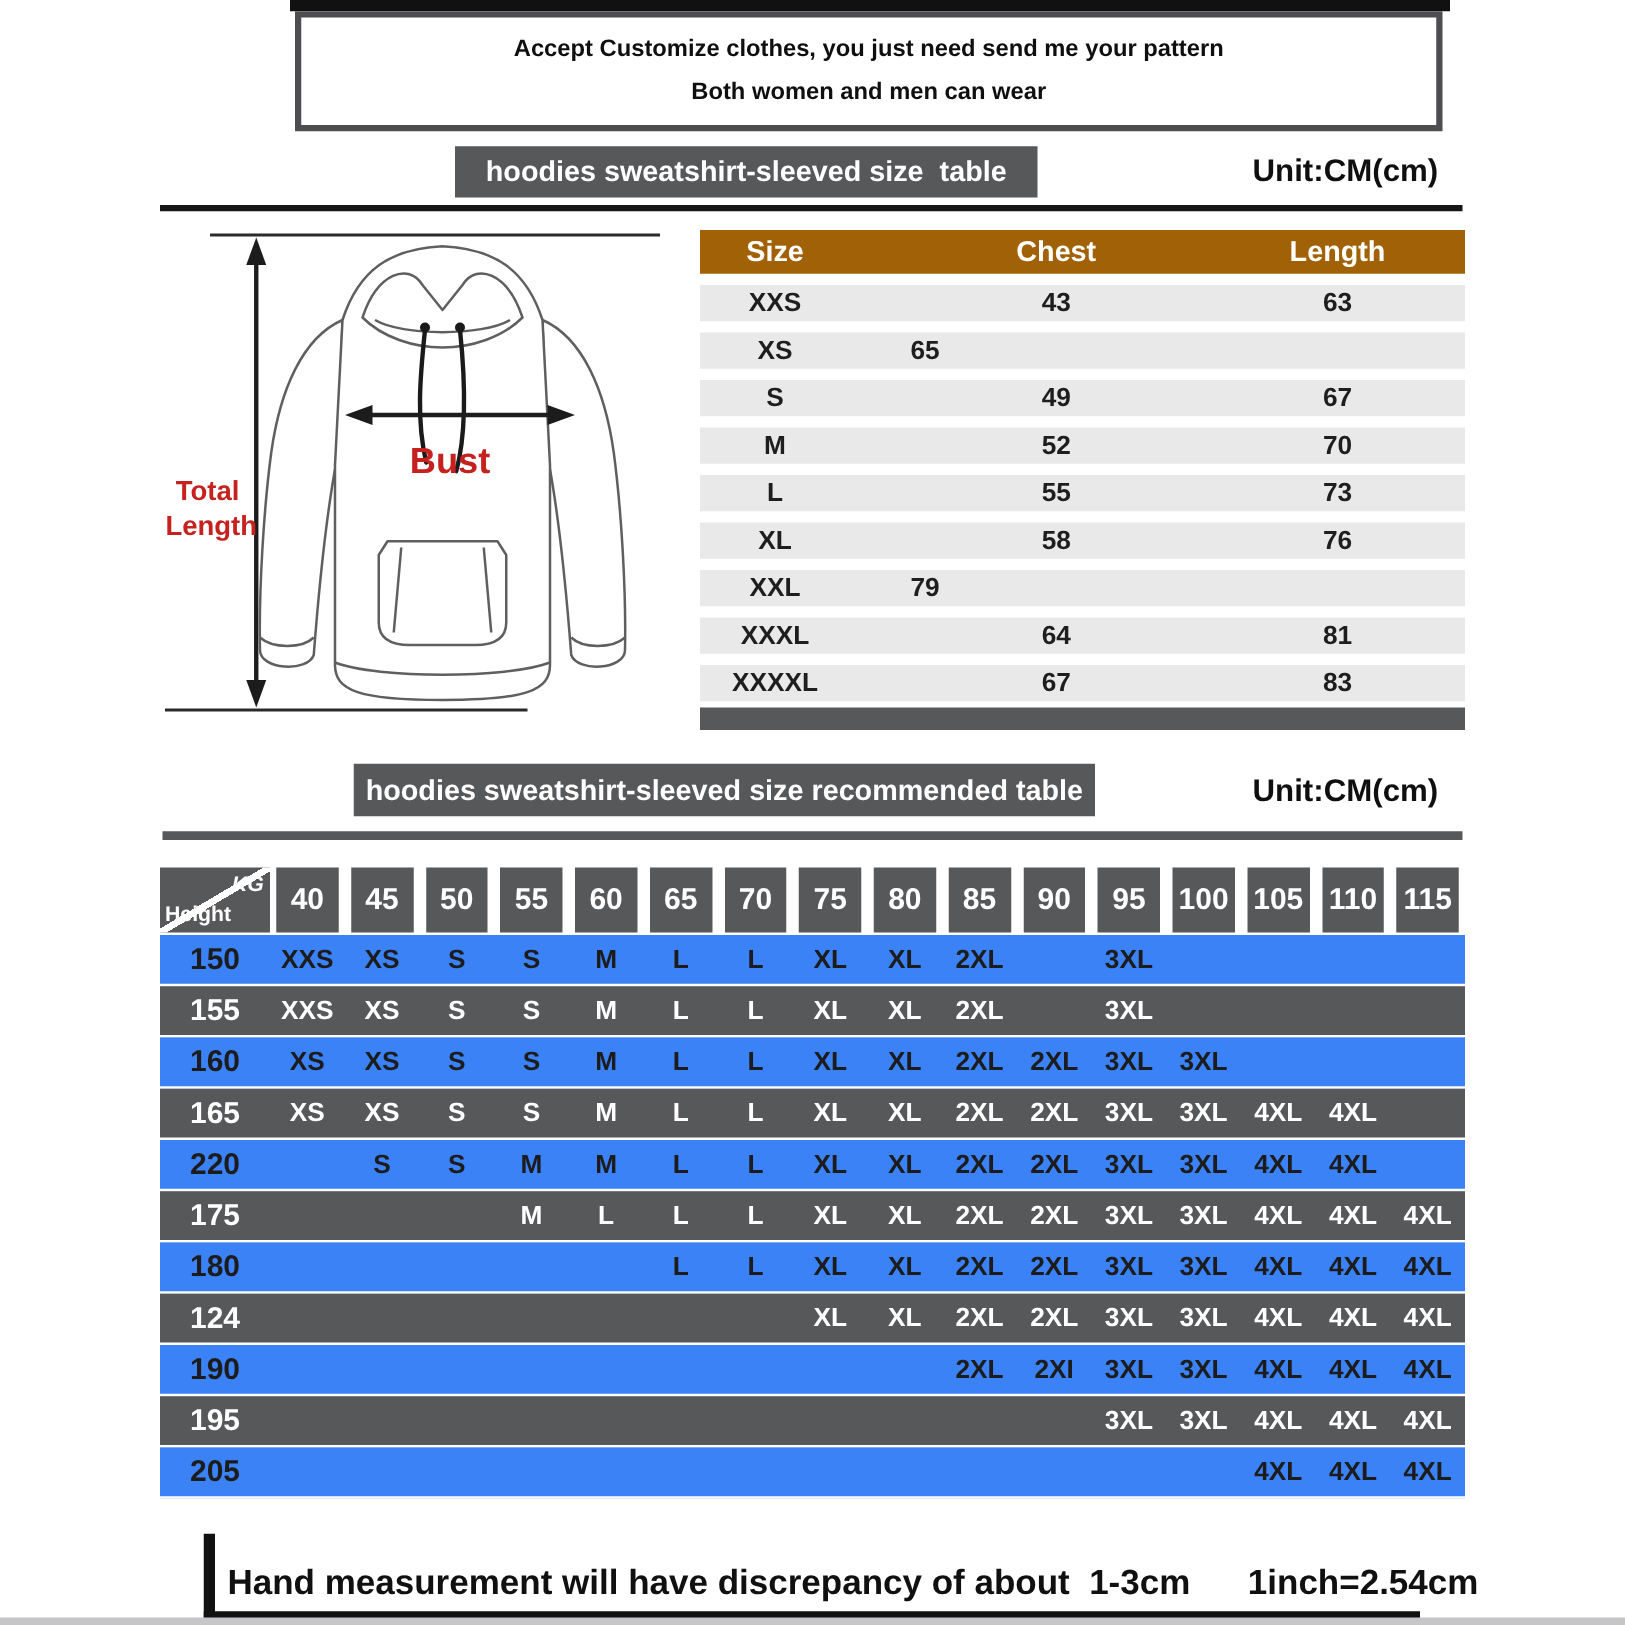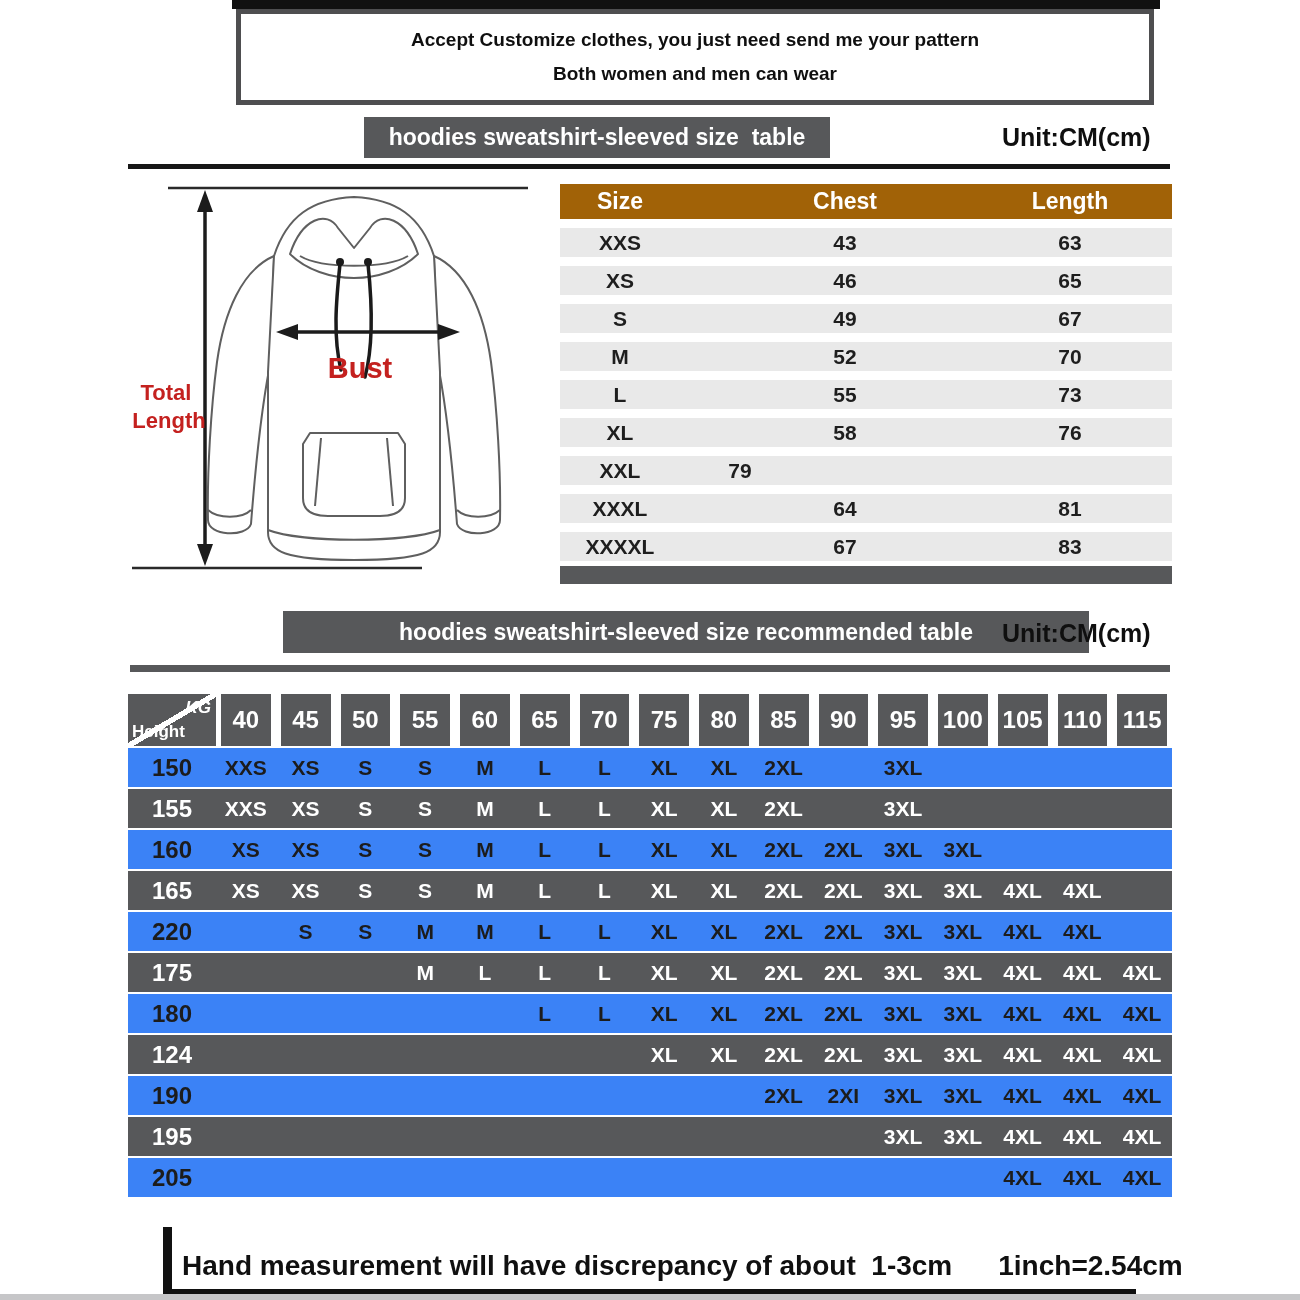--- a/index.html
+++ b/index.html
@@ -10,21 +10,21 @@
   .top-strip{position:absolute;left:232px;top:0;width:928px;height:9px;background:#111;}
   .header-box{position:absolute;left:236px;top:9px;width:918px;height:96px;box-sizing:border-box;
               border:5px solid #4e4e50;background:#fff;display:flex;flex-direction:column;
               align-items:center;justify-content:center;}
   .header-box .hline{font-size:19px;line-height:34px;white-space:nowrap;color:#0f0f0f;}
 
   
   .banner{position:absolute;background:#57585a;color:#fff;display:flex;align-items:center;
           justify-content:center;font-size:23px;white-space:pre;}
   .banner1{left:364px;top:117px;width:466px;height:41px;}
-  .banner2{left:283px;top:611px;width:806px;height:42px;}
+  .banner2{left:283px;top:611px;width:593px;height:42px;}
   .unit{position:absolute;font-size:25px;color:#0f0f0f;white-space:nowrap;}
   .unit1{left:1002px;top:123px;}
   .unit2{left:1002px;top:619px;}
   .divider1{position:absolute;left:128px;top:164px;width:1042px;height:5px;background:#161616;}
   .divider2{position:absolute;left:130px;top:665px;width:1040px;height:7px;background:#57585a;}
 
   
   .hoodie{position:absolute;left:122px;top:172px;}
 
   
@@ -126,21 +126,20 @@
         <div class="st-cell st-c2">Length</div>
       </div>
     <div>
         <div class="st-row">
           <div class="st-cell st-c0">XXS</div>
           <div class="st-cell st-c1">43</div>
           <div class="st-cell st-c2">63</div>
         </div>
         <div class="st-row">
           <div class="st-cell st-c0">XS</div>
-          <div class="st-cell st-c1">46</div>
           <div class="st-cell st-c2">65</div>
         </div>
         <div class="st-row">
           <div class="st-cell st-c0">S</div>
           <div class="st-cell st-c1">49</div>
           <div class="st-cell st-c2">67</div>
         </div>
         <div class="st-row">
           <div class="st-cell st-c0">M</div>
           <div class="st-cell st-c1">52</div>

